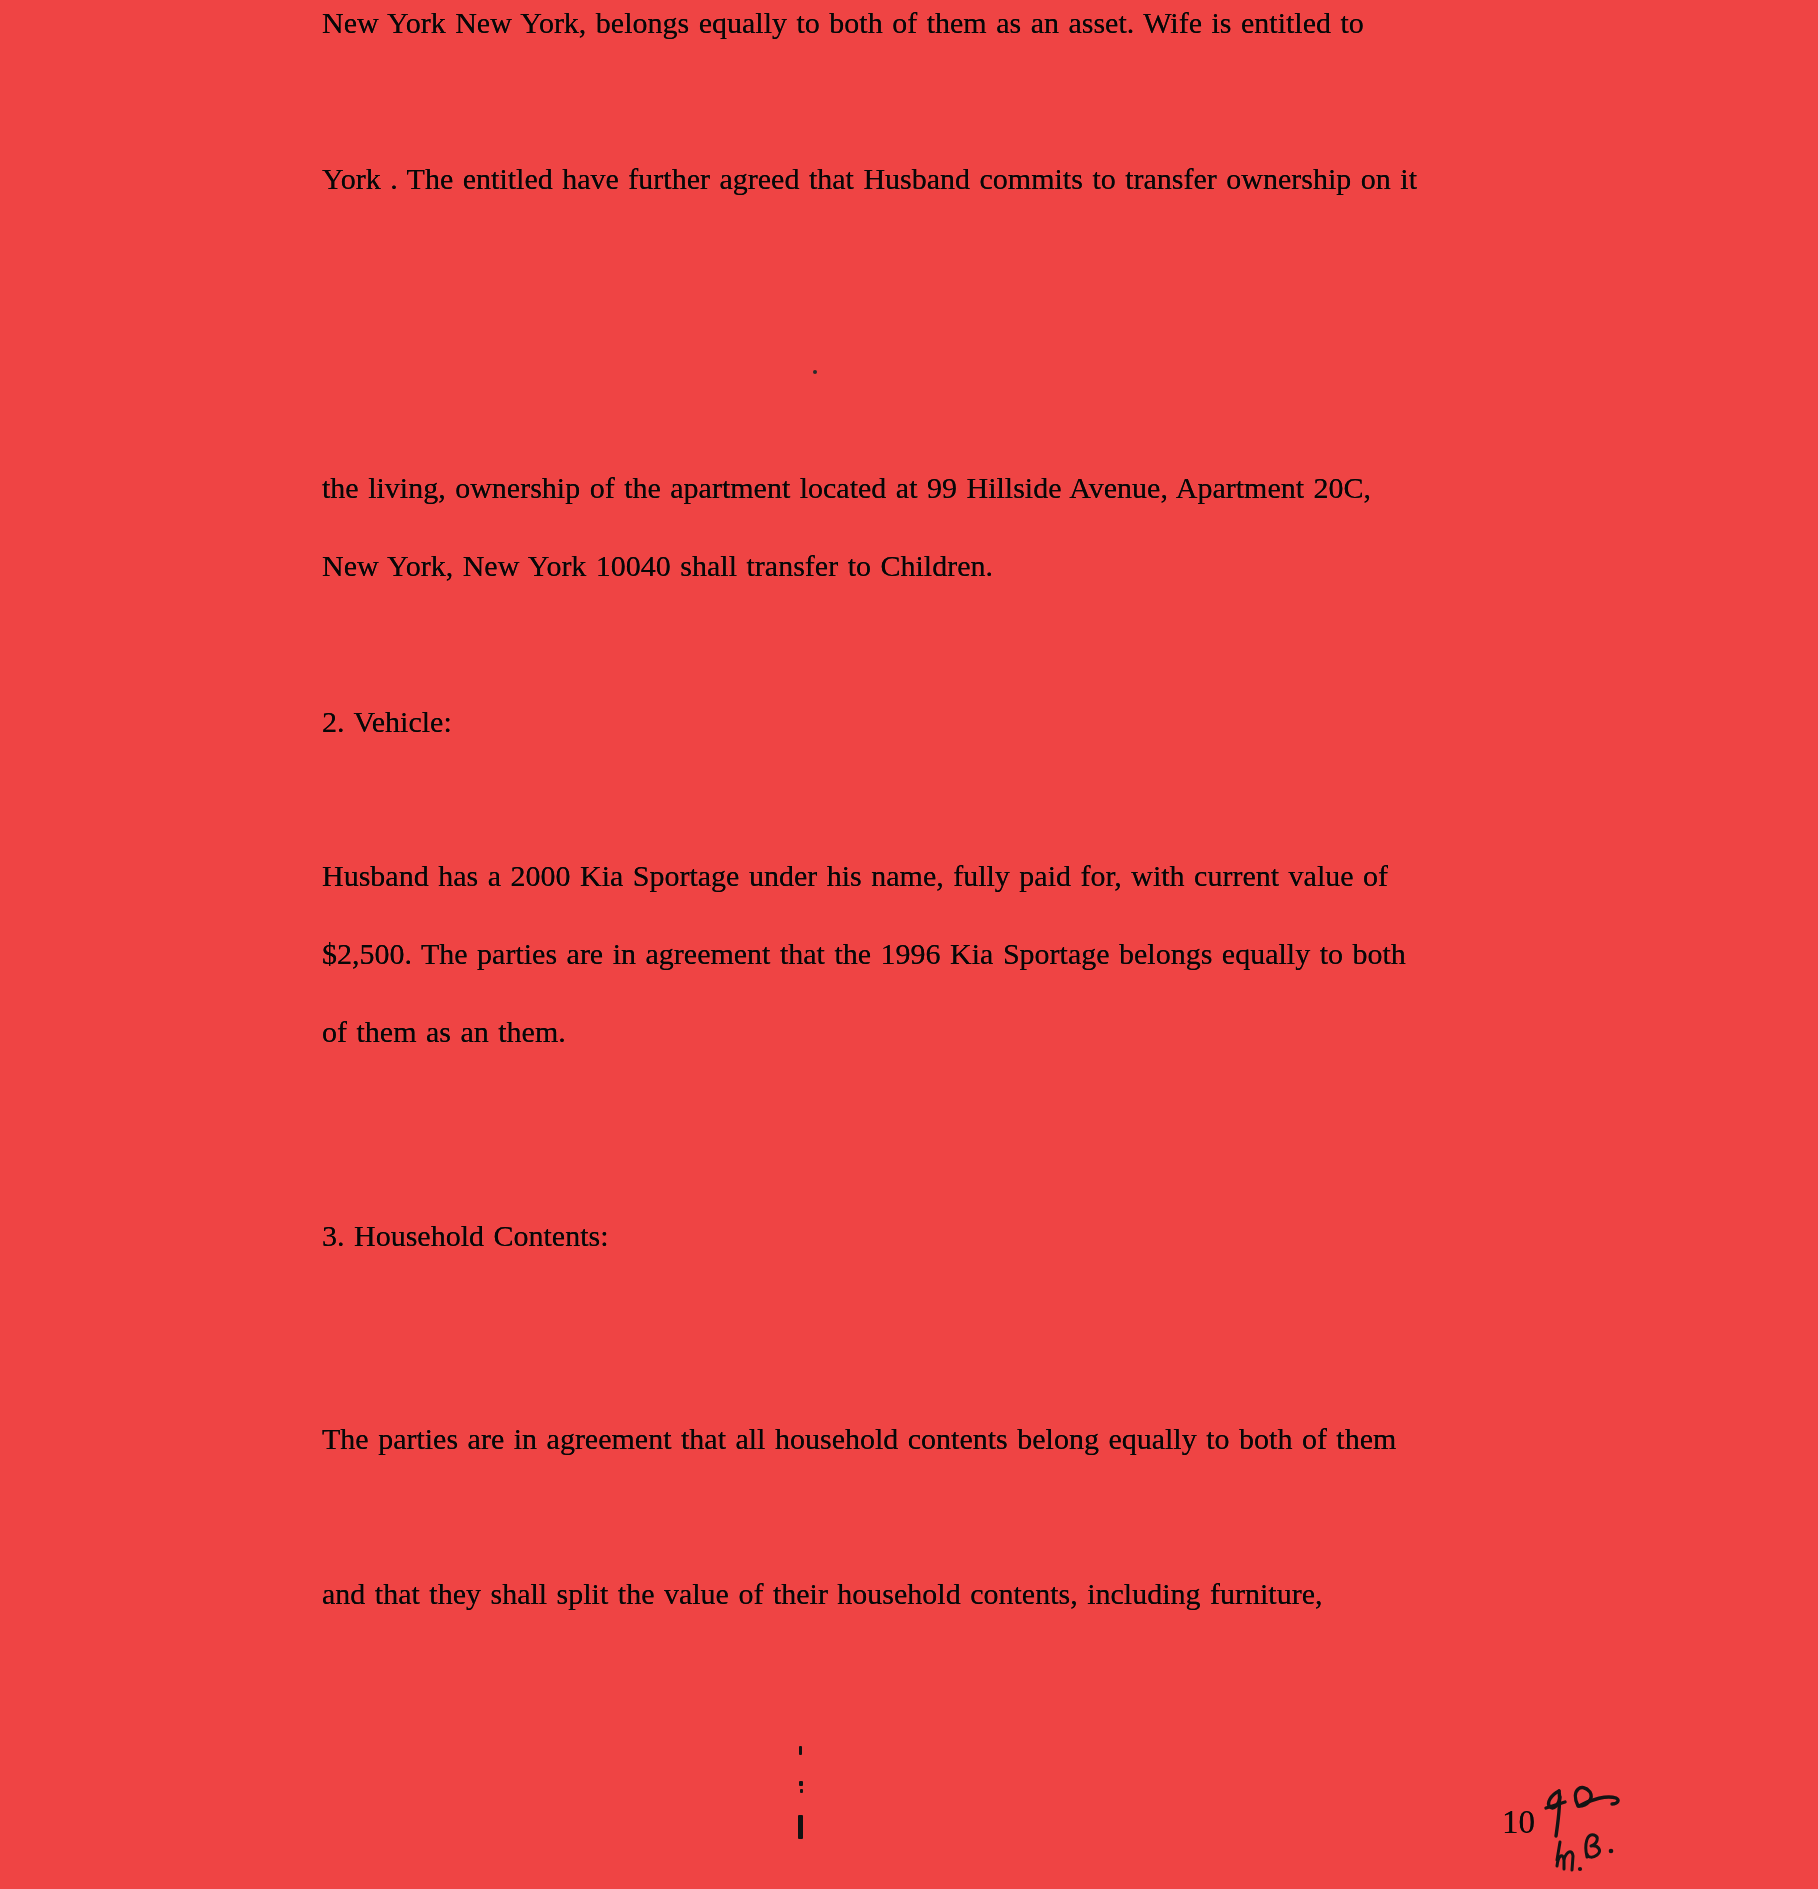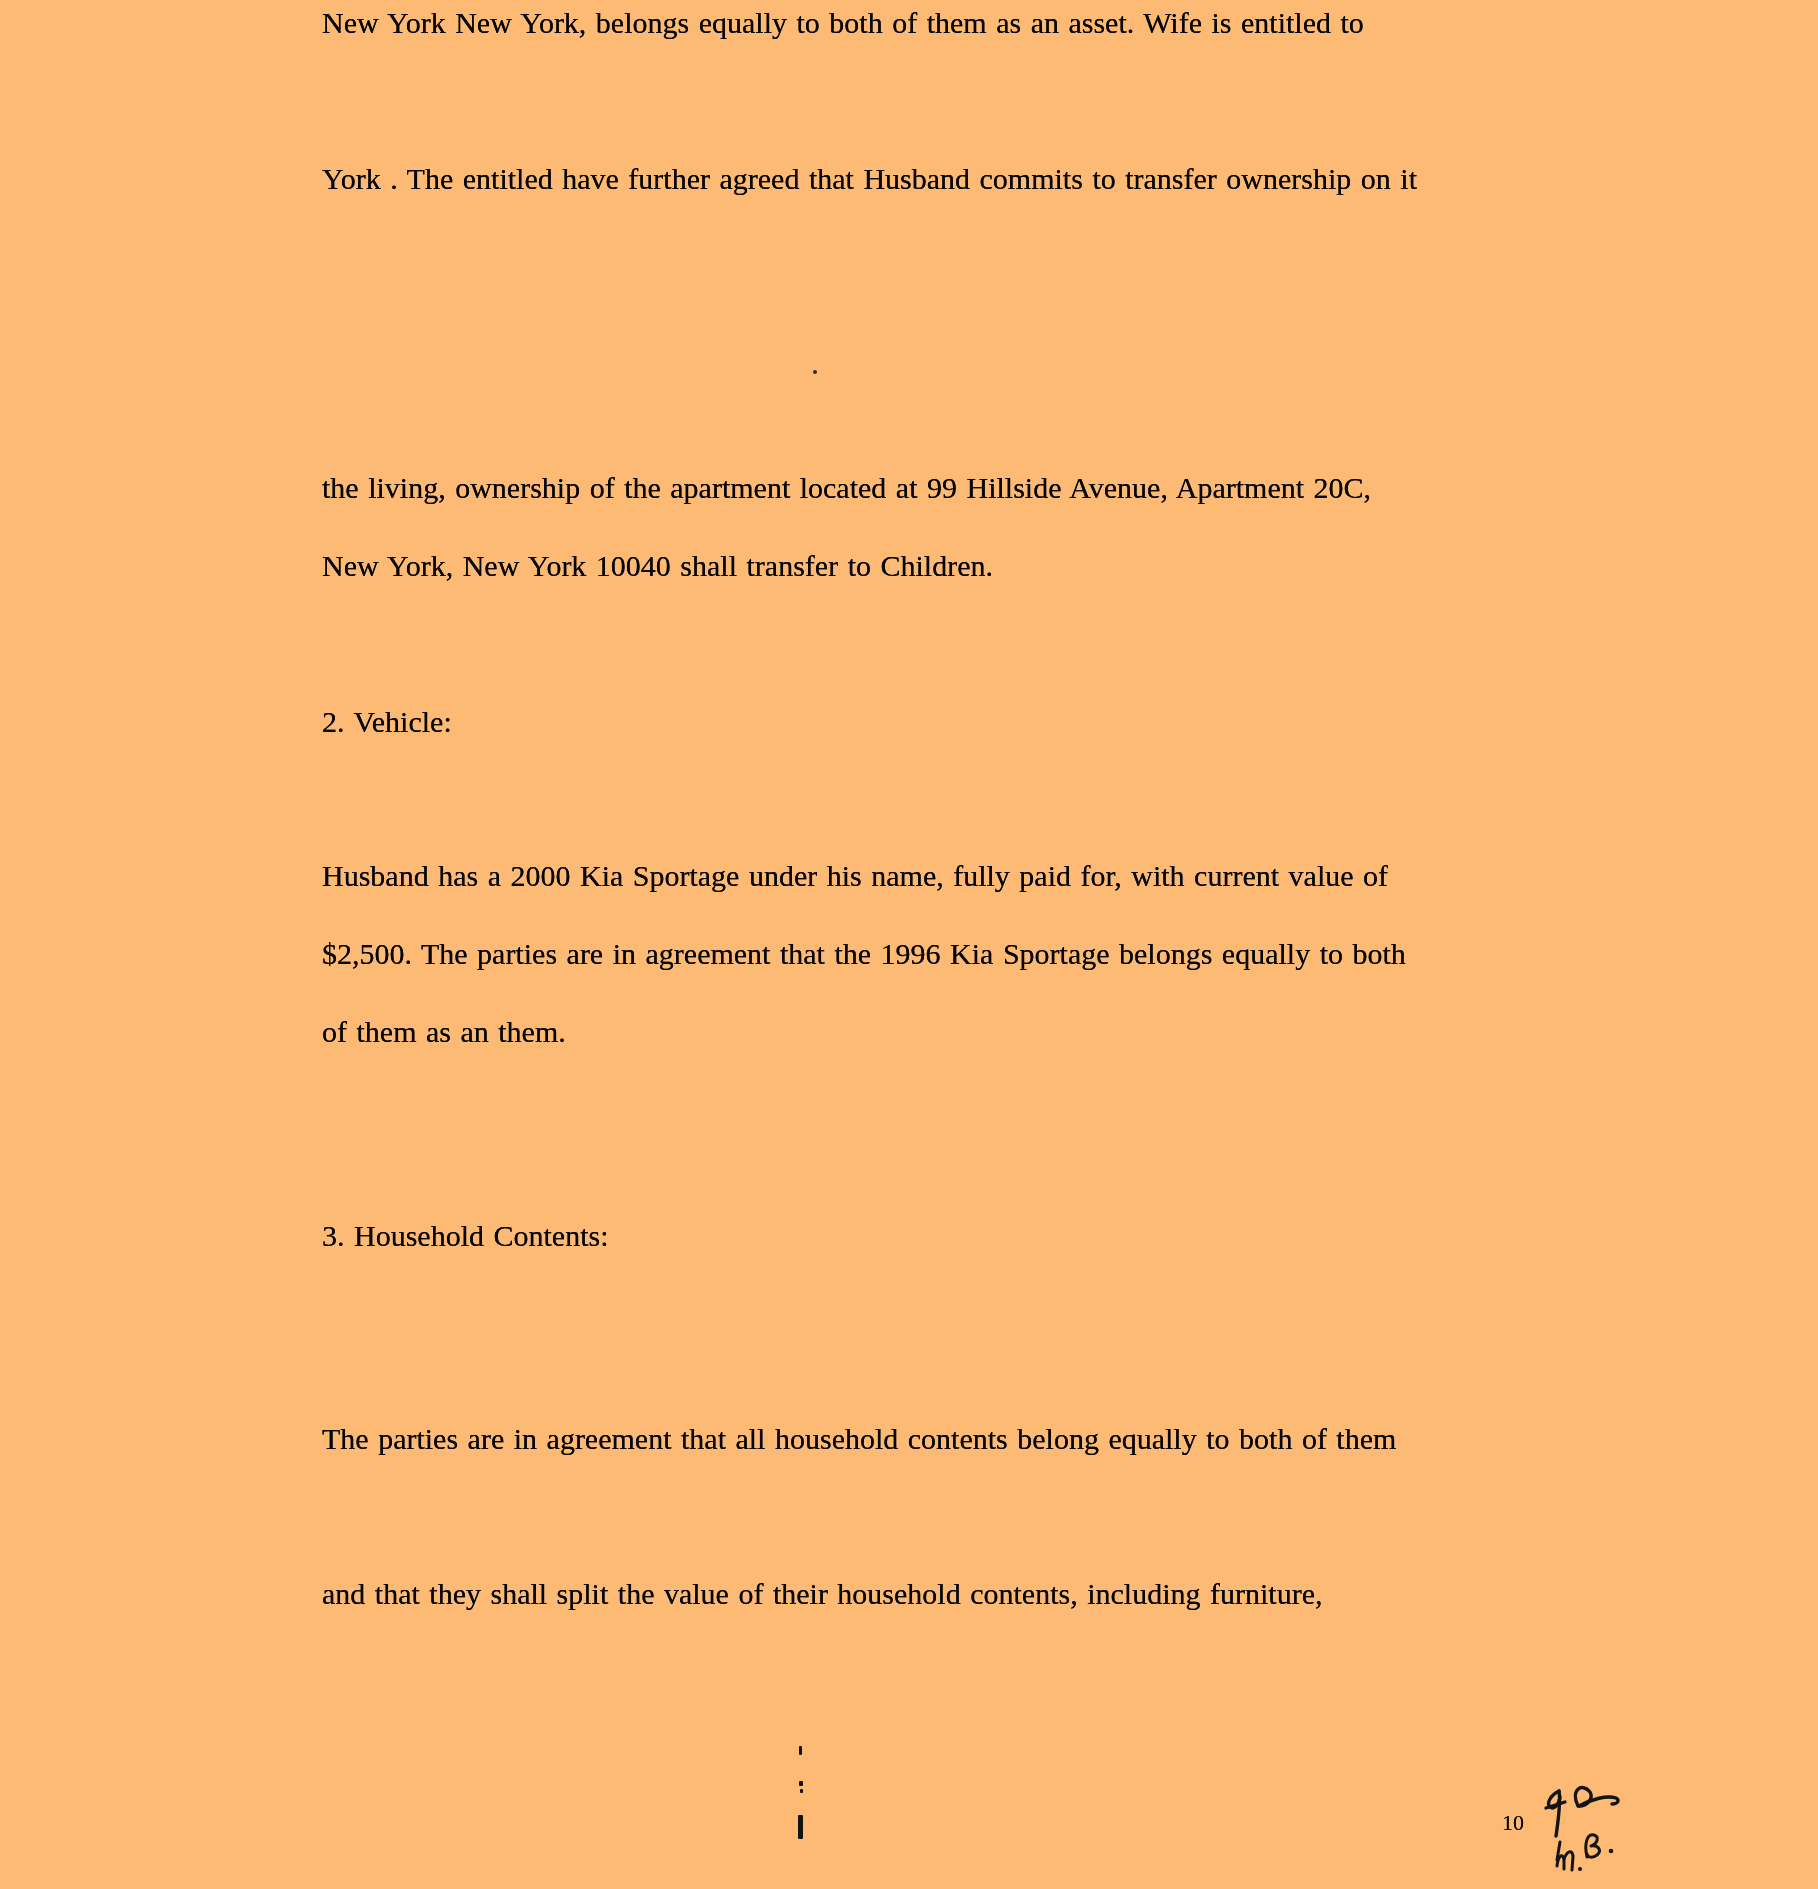--- a/index.html
+++ b/index.html
@@ -4,42 +4,42 @@
 <style>
   html,body{margin:0;padding:0;}
   body{
     width:1818px;height:1889px;
     background:#ffffff;
     position:relative;
     overflow:hidden;
     font-family:"Liberation Serif","DejaVu Serif",serif;
     color:#070707;
   }
-  .page{position:absolute;inset:0;background:#fdba74;padding-left:12px;}
+  .page{position:absolute;inset:0;background:#ef4444;padding-left:12px;}
   .line{
     position:absolute;
     left:322px;
     white-space:nowrap;
     font-size:30px;
     line-height:30px;
     letter-spacing:0px;
     word-spacing:2px;
     color:#070707;
     
     text-shadow:0 0 0.6px #1a1a1a;
   }
   .ink{position:absolute;background:#121212;border-radius:1px;}
   .ink-dot{
     position:absolute;width:4px;height:4px;border-radius:50%;
     background:#2b2b2b;
   }
   .page-number{
     position:absolute;
     left:1502px;top:1806px;
-    font-size:22px;line-height:33px;
+    font-size:33px;line-height:33px;
     letter-spacing:0px;
     color:#0a0a0a;
     text-shadow:0 0 0.6px #1a1a1a;
     text-align:right;
   }
   .initials-svg{position:absolute;left:1480px;top:1770px;}
 </style>
 </head>
 <body>
 

